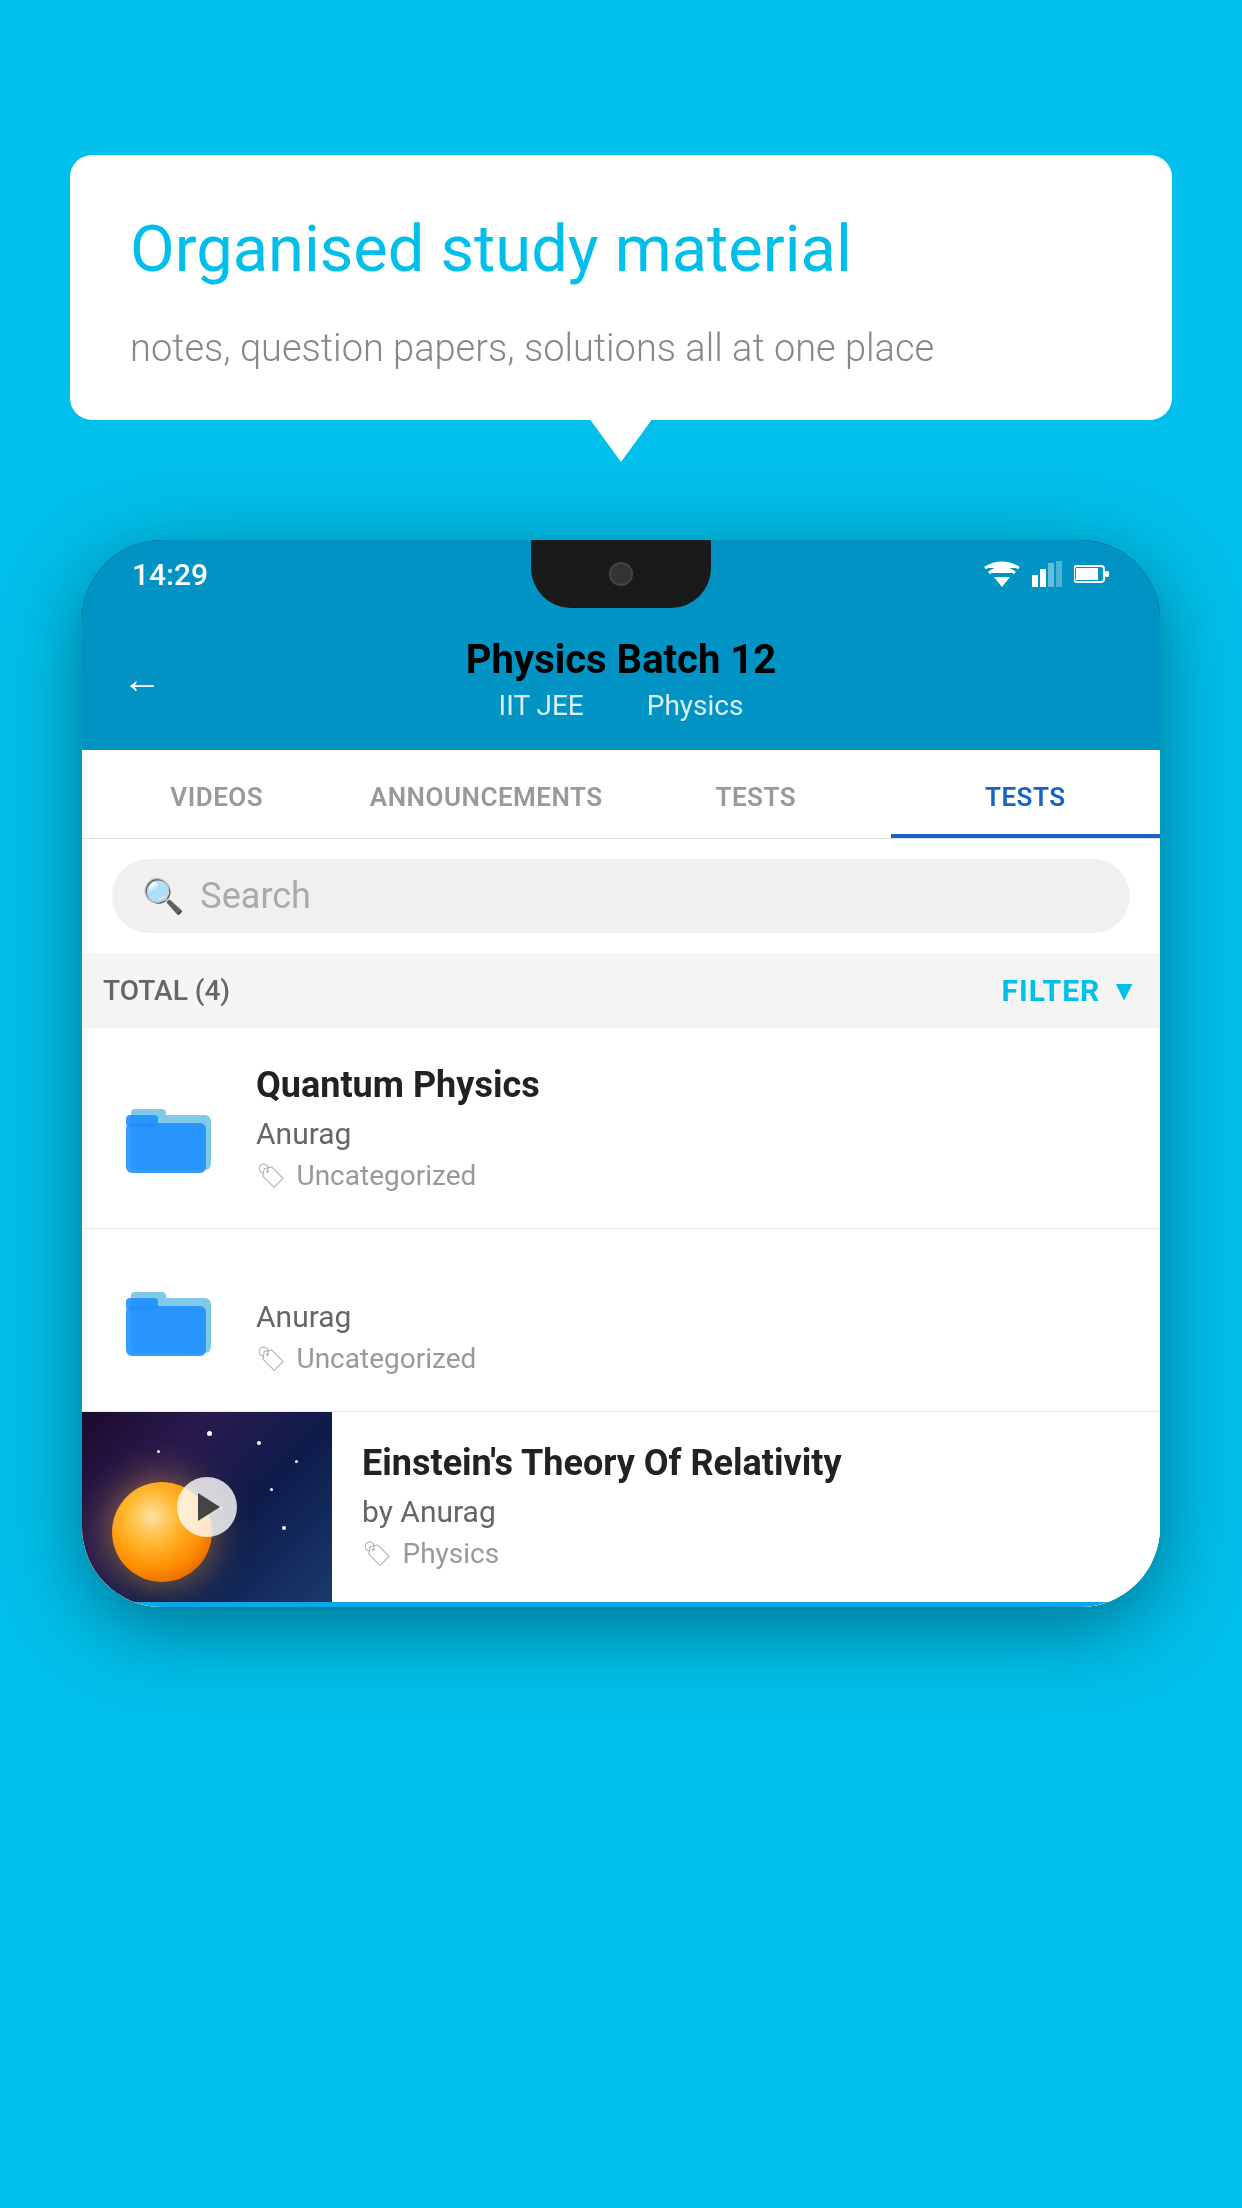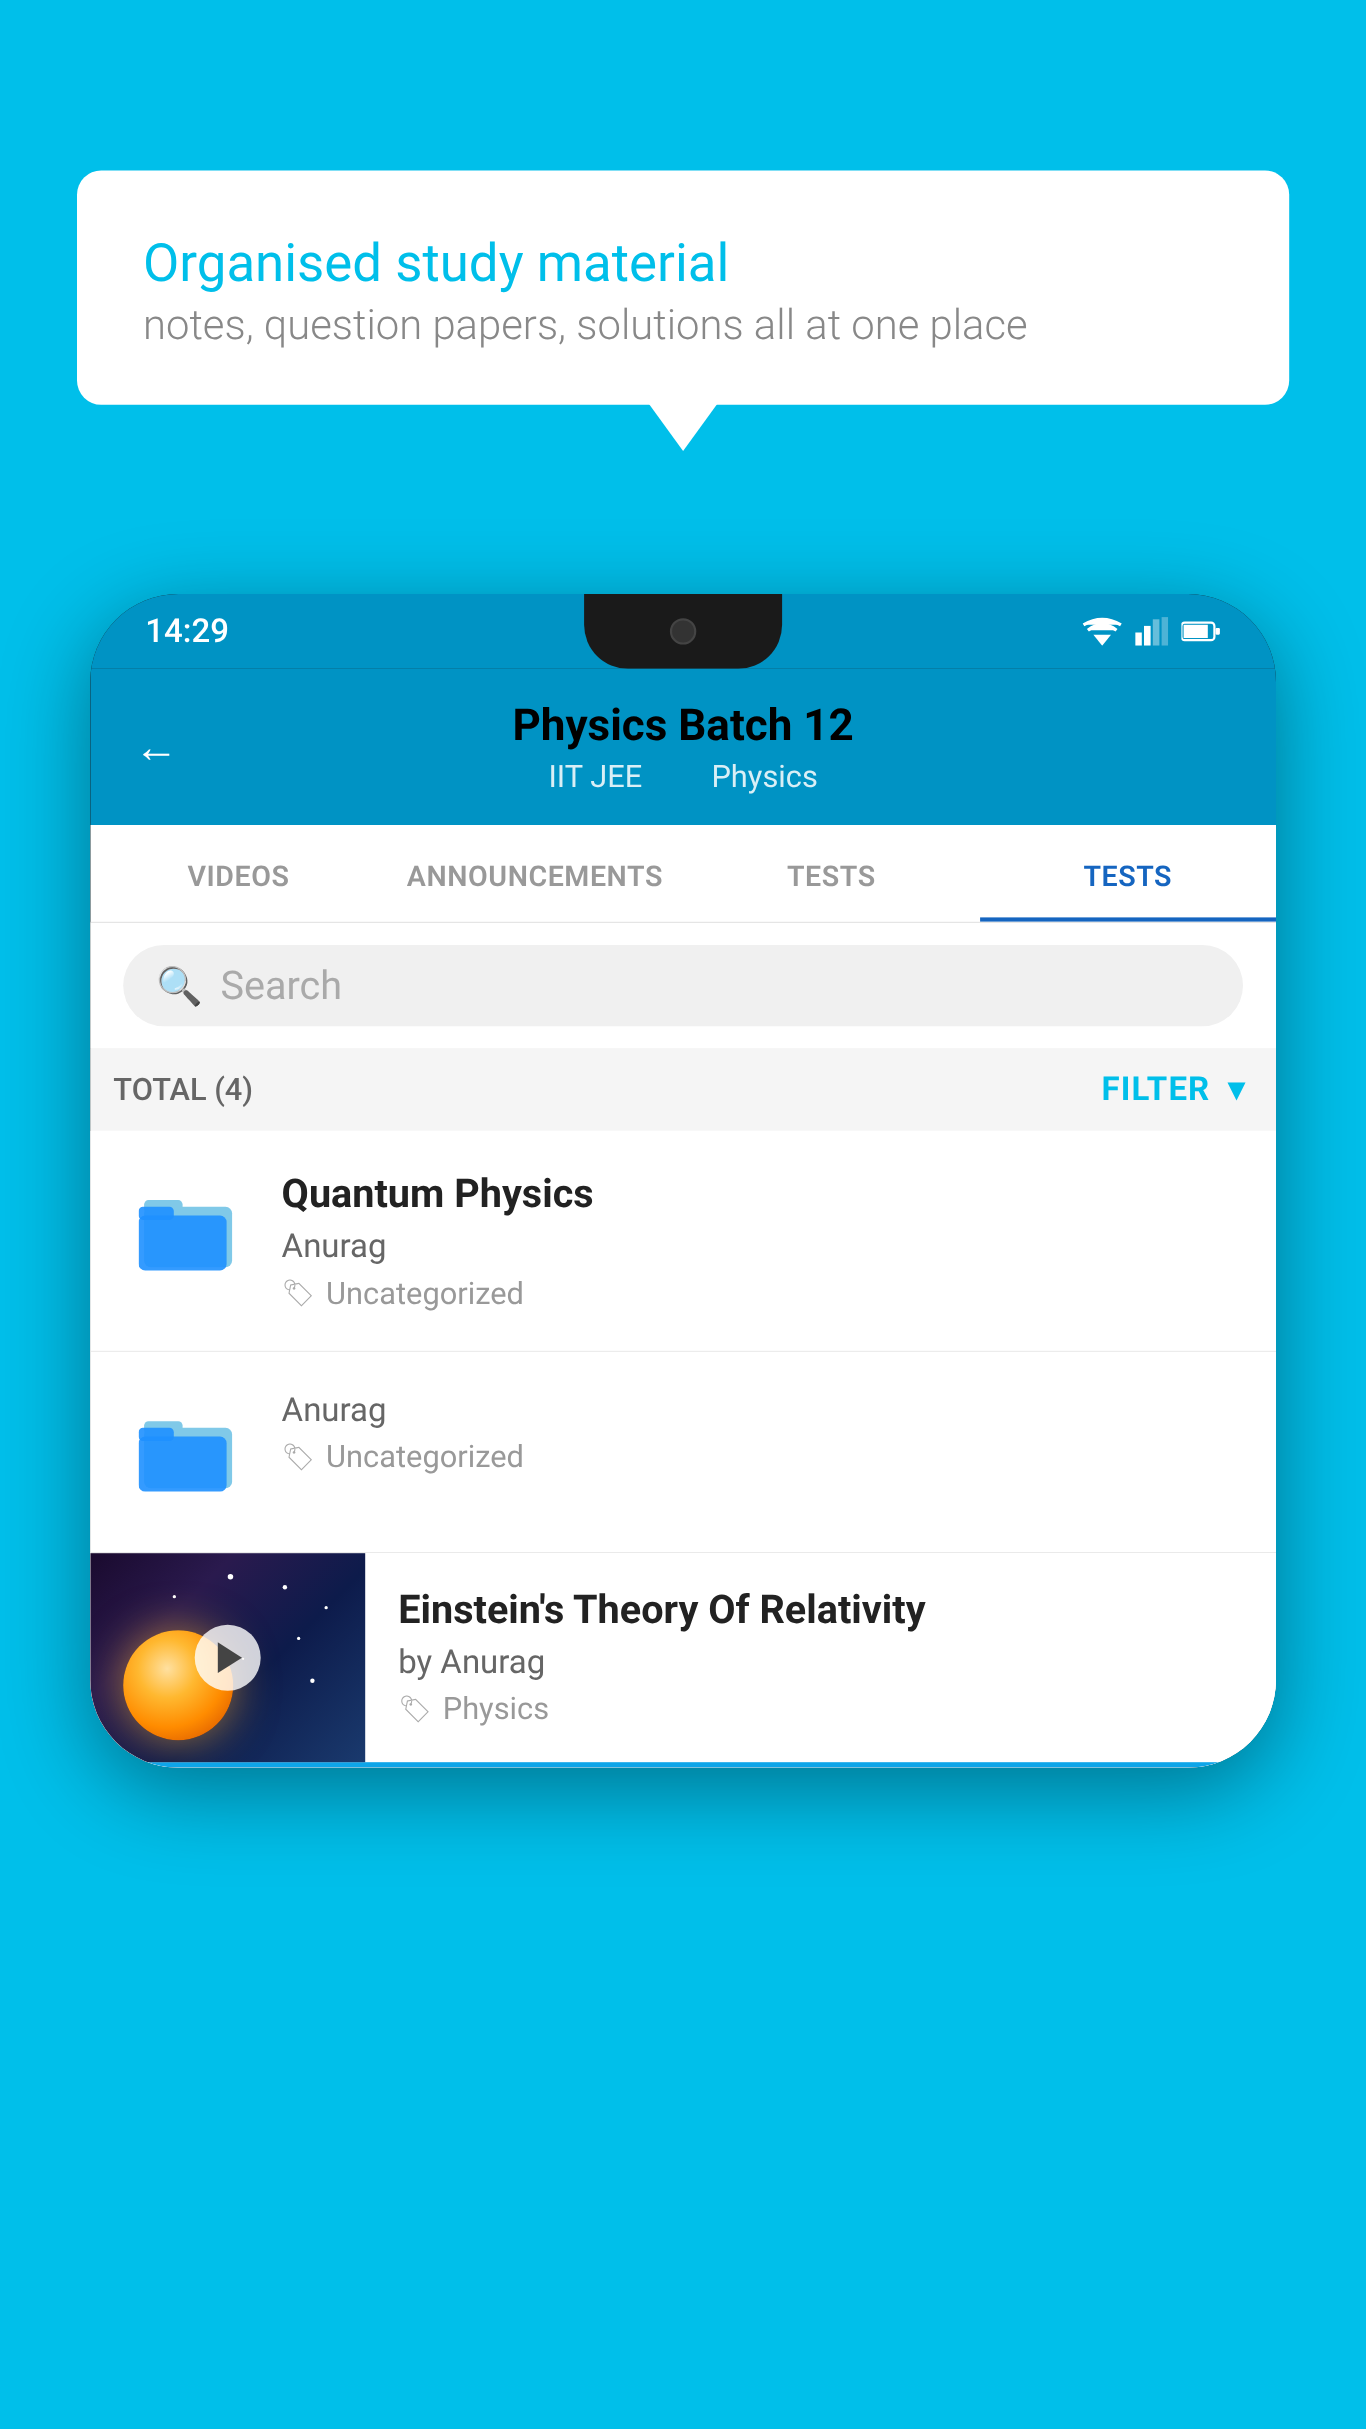--- a/index.html
+++ b/index.html
@@ -35,25 +35,25 @@
       left: 50%;
       transform: translateX(-50%);
       width: 0;
       height: 0;
       border-left: 32px solid transparent;
       border-right: 32px solid transparent;
       border-top: 44px solid white;
     }
 
     .speech-bubble h1 {
-      font-size: 48px;
+      font-size: 65px;
       color: #00BFEA;
       font-weight: 400;
       line-height: 1.2;
-      margin-bottom: 6px;
+      margin-bottom: 38px;
     }
 
     .speech-bubble p {
       font-size: 38px;
       color: #888;
       font-weight: 300;
     }
 
     
     .phone-wrapper {
@@ -251,21 +251,21 @@
       font-size: 28px;
     }
 
     
     .video-list {
       background: white;
     }
 
     .video-item {
       display: flex;
-      align-items: flex-start;
+      align-items: flex-end;
       padding: 36px 34px;
       border-bottom: 1px solid #e8e8e8;
       gap: 30px;
       background: white;
     }
 
     .video-item-thumb {
       width: 110px;
       height: 110px;
       flex-shrink: 0;

